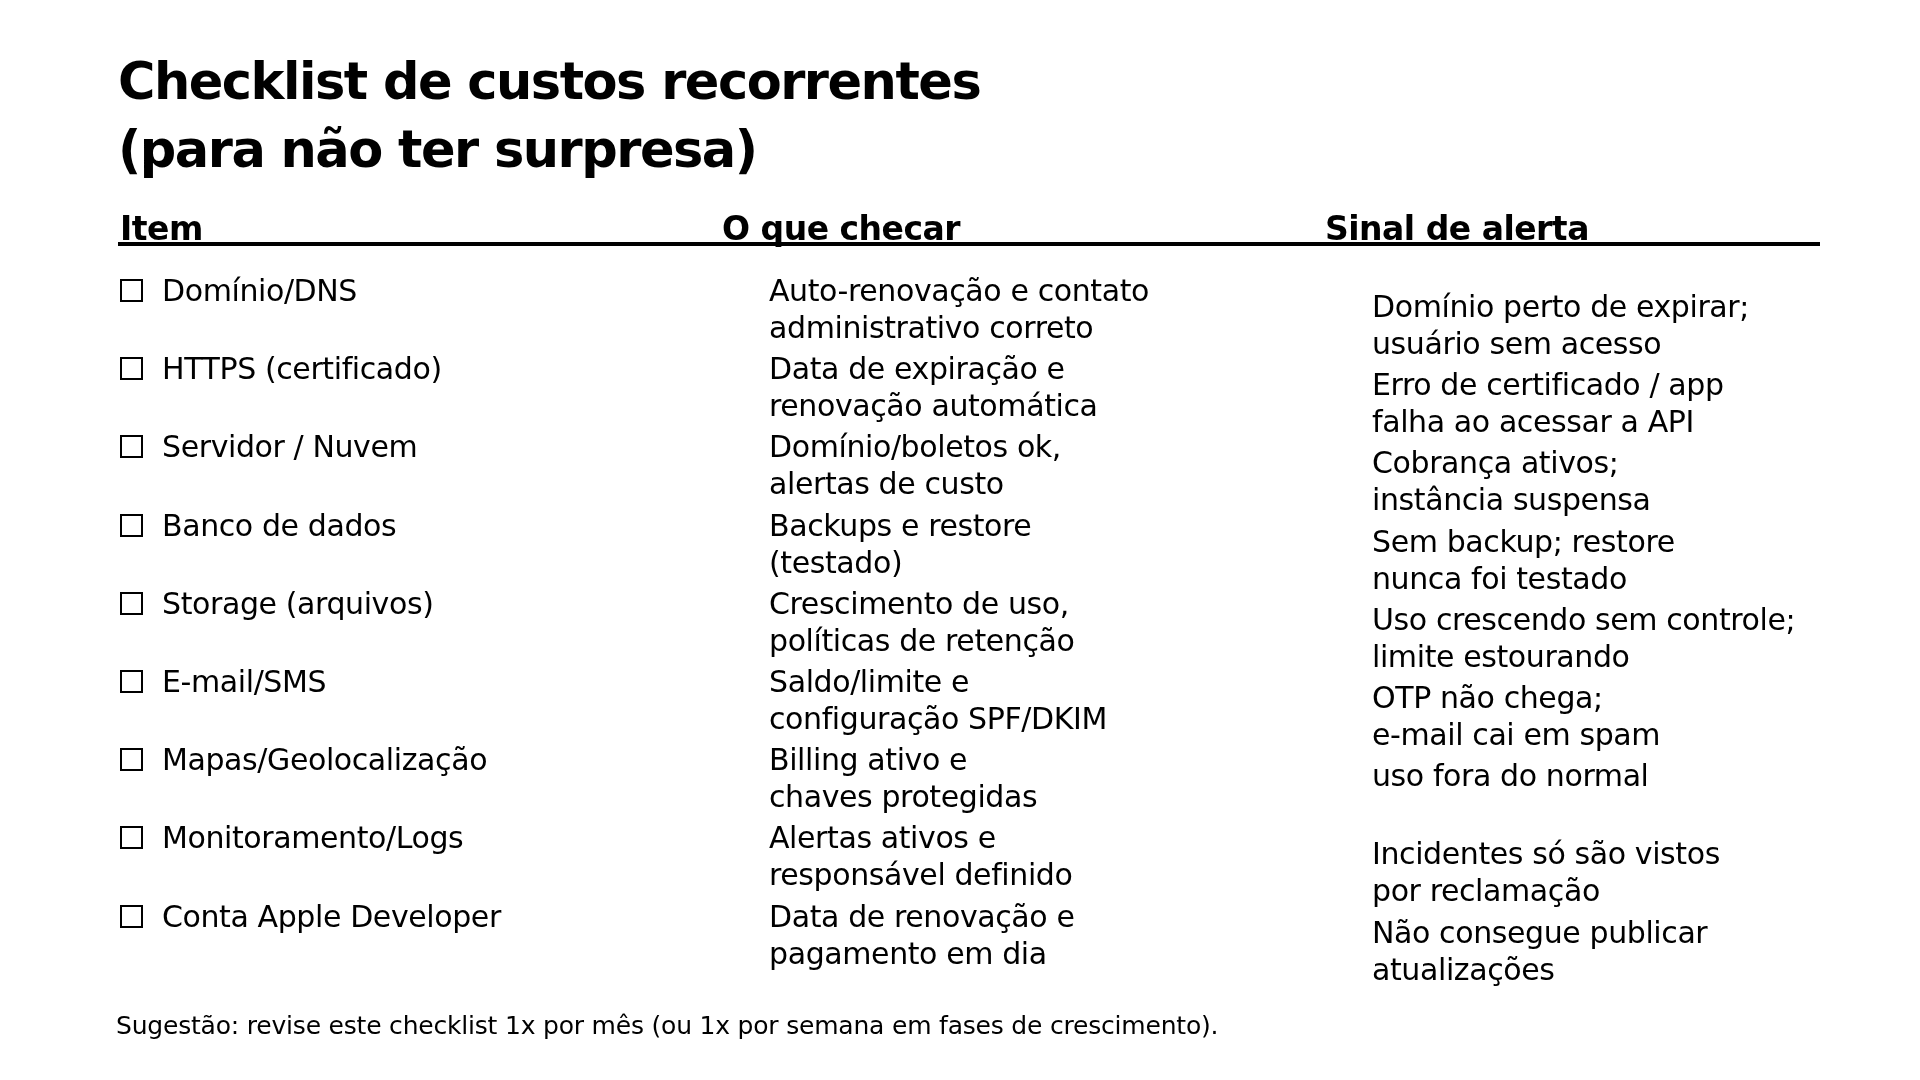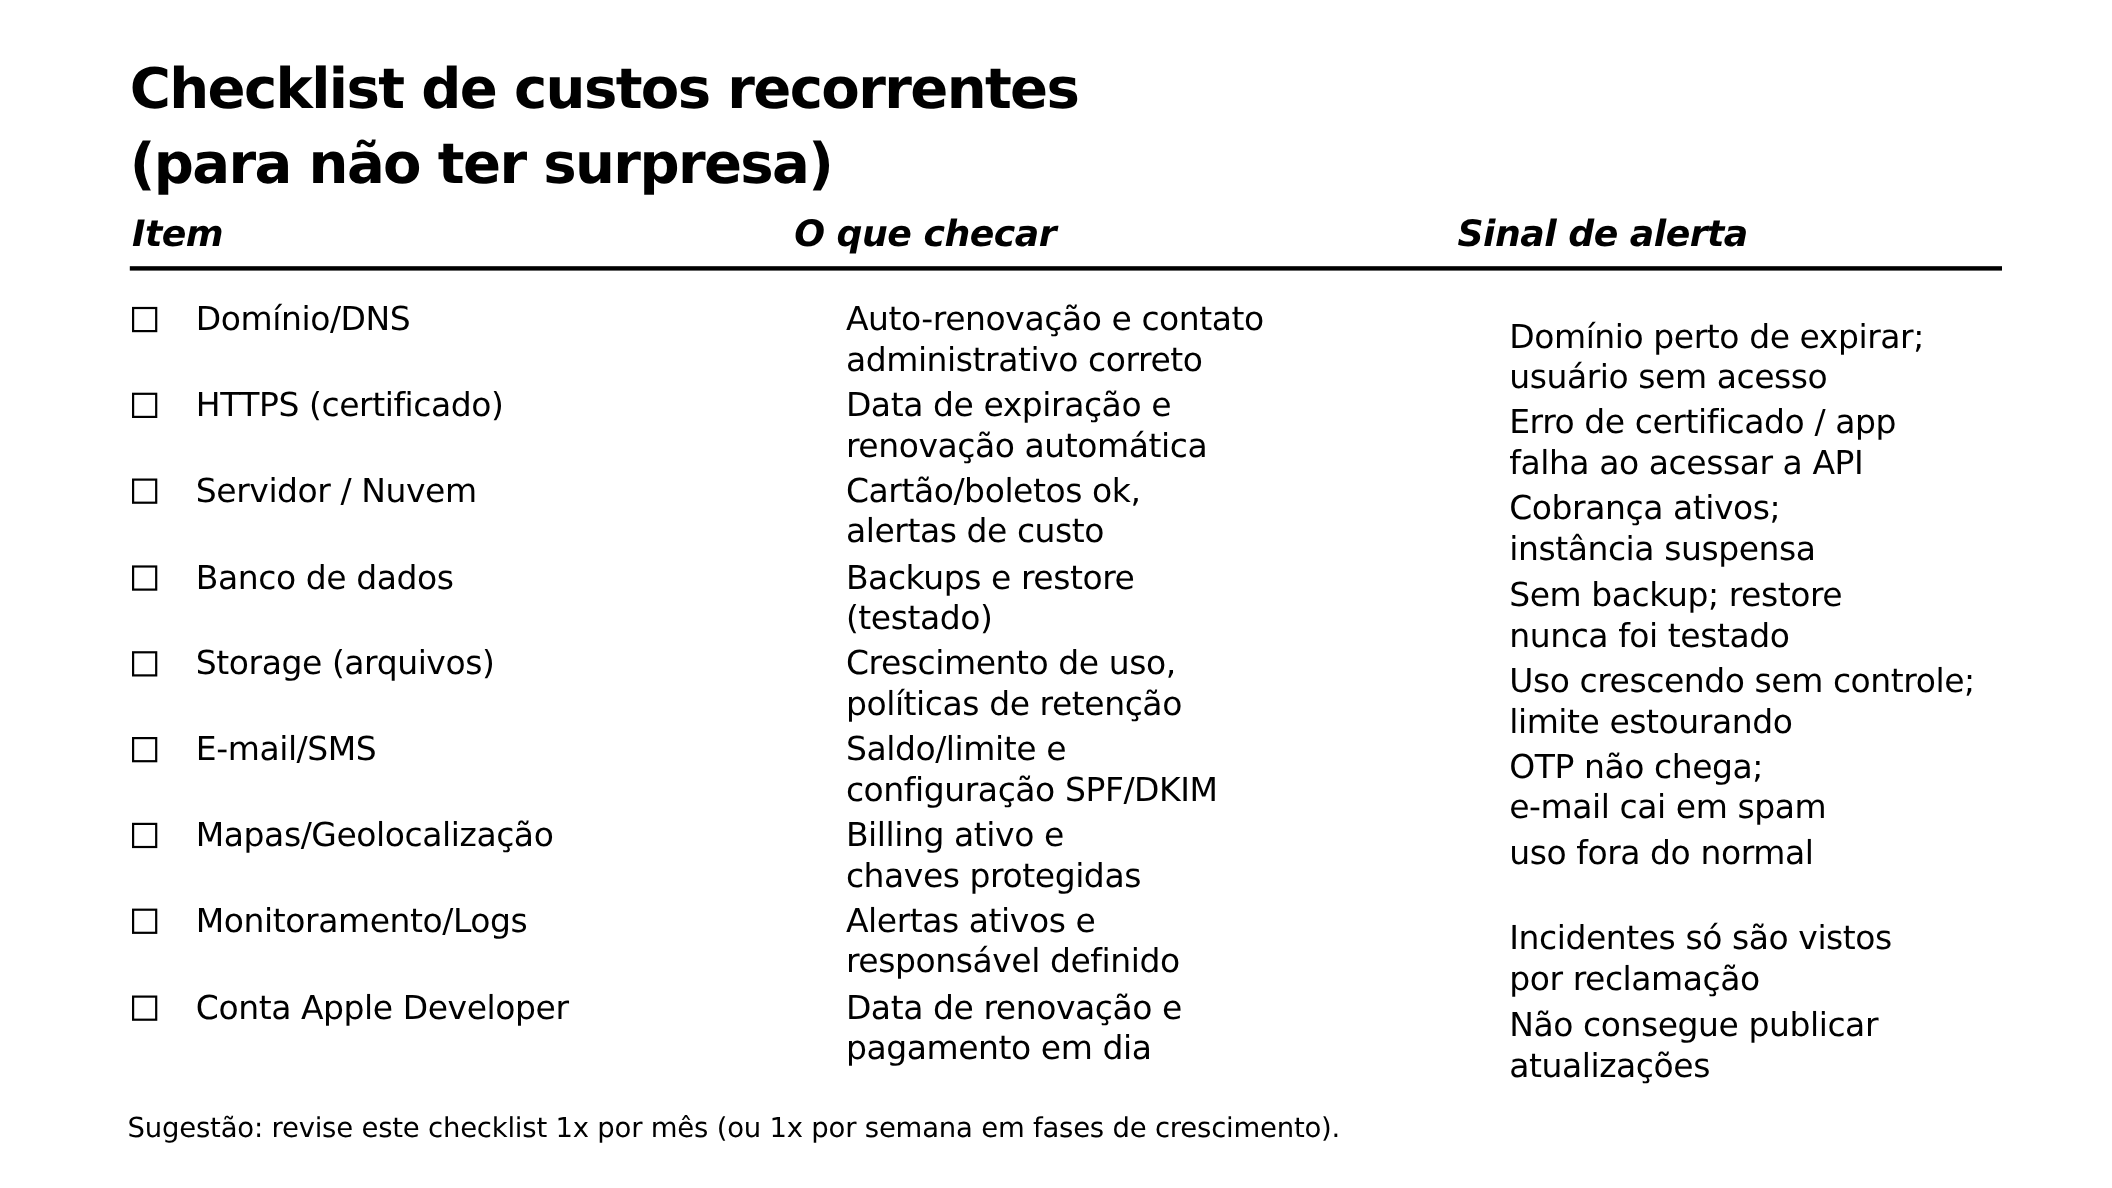--- a/index.html
+++ b/index.html
@@ -32,21 +32,21 @@
   .col-headers {
     position: absolute;
     top: 193px;
     left: 0;
     width: 100%;
     height: 40px;
     font-size: 33px;
     font-weight: bold;
     letter-spacing: -0.5px;
   }
-  .col-headers .hdr { position: absolute; top: 0; white-space: nowrap; font-style: italic; }
+  .col-headers .hdr { position: absolute; top: 16px; white-space: nowrap; }
   .hdr-1 { left: 120px; }
   .hdr-2 { left: 722px; }
   .hdr-3 { left: 1325px; text-align: right; }
 
   .rule {
     position: absolute;
     left: 118px;
     top: 242px;
     width: 1702px;
     height: 4px;
@@ -66,21 +66,20 @@
     letter-spacing: -0.4px;
   }
   .row .c1 {
     position: absolute;
     left: 120px;
     top: 0;
     height: 37px;
     display: flex;
     align-items: center;
     white-space: nowrap;
-    gap: 16px;
   }
   .checkbox {
     width: 19px;
     height: 19px;
     border: 2.5px solid #000000;
     margin-right: 19px;
     flex: 0 0 auto;
   }
   .row .c2 { position: absolute; left: 722px; top: 0; }
   .row .c3 { position: absolute; left: 1325px; top: 16px; }
@@ -149,21 +148,21 @@
         <span class="cell-line">falha ao acessar a API</span>
       </div>
     </div>
 
     <div class="row">
       <div class="c1">
         <div class="checkbox"></div>
         <span class="item-label">Servidor / Nuvem</span>
       </div>
       <div class="c2">
-        <span class="cell-line">Cartão/boletos ok,</span>
+        <span class="cell-line">Domínio/boletos ok,</span>
         <span class="cell-line">alertas de custo</span>
       </div>
       <div class="c3">
         <span class="cell-line">Cobrança ativos;</span>
         <span class="cell-line">instância suspensa</span>
       </div>
     </div>
 
     <div class="row">
       <div class="c1">

